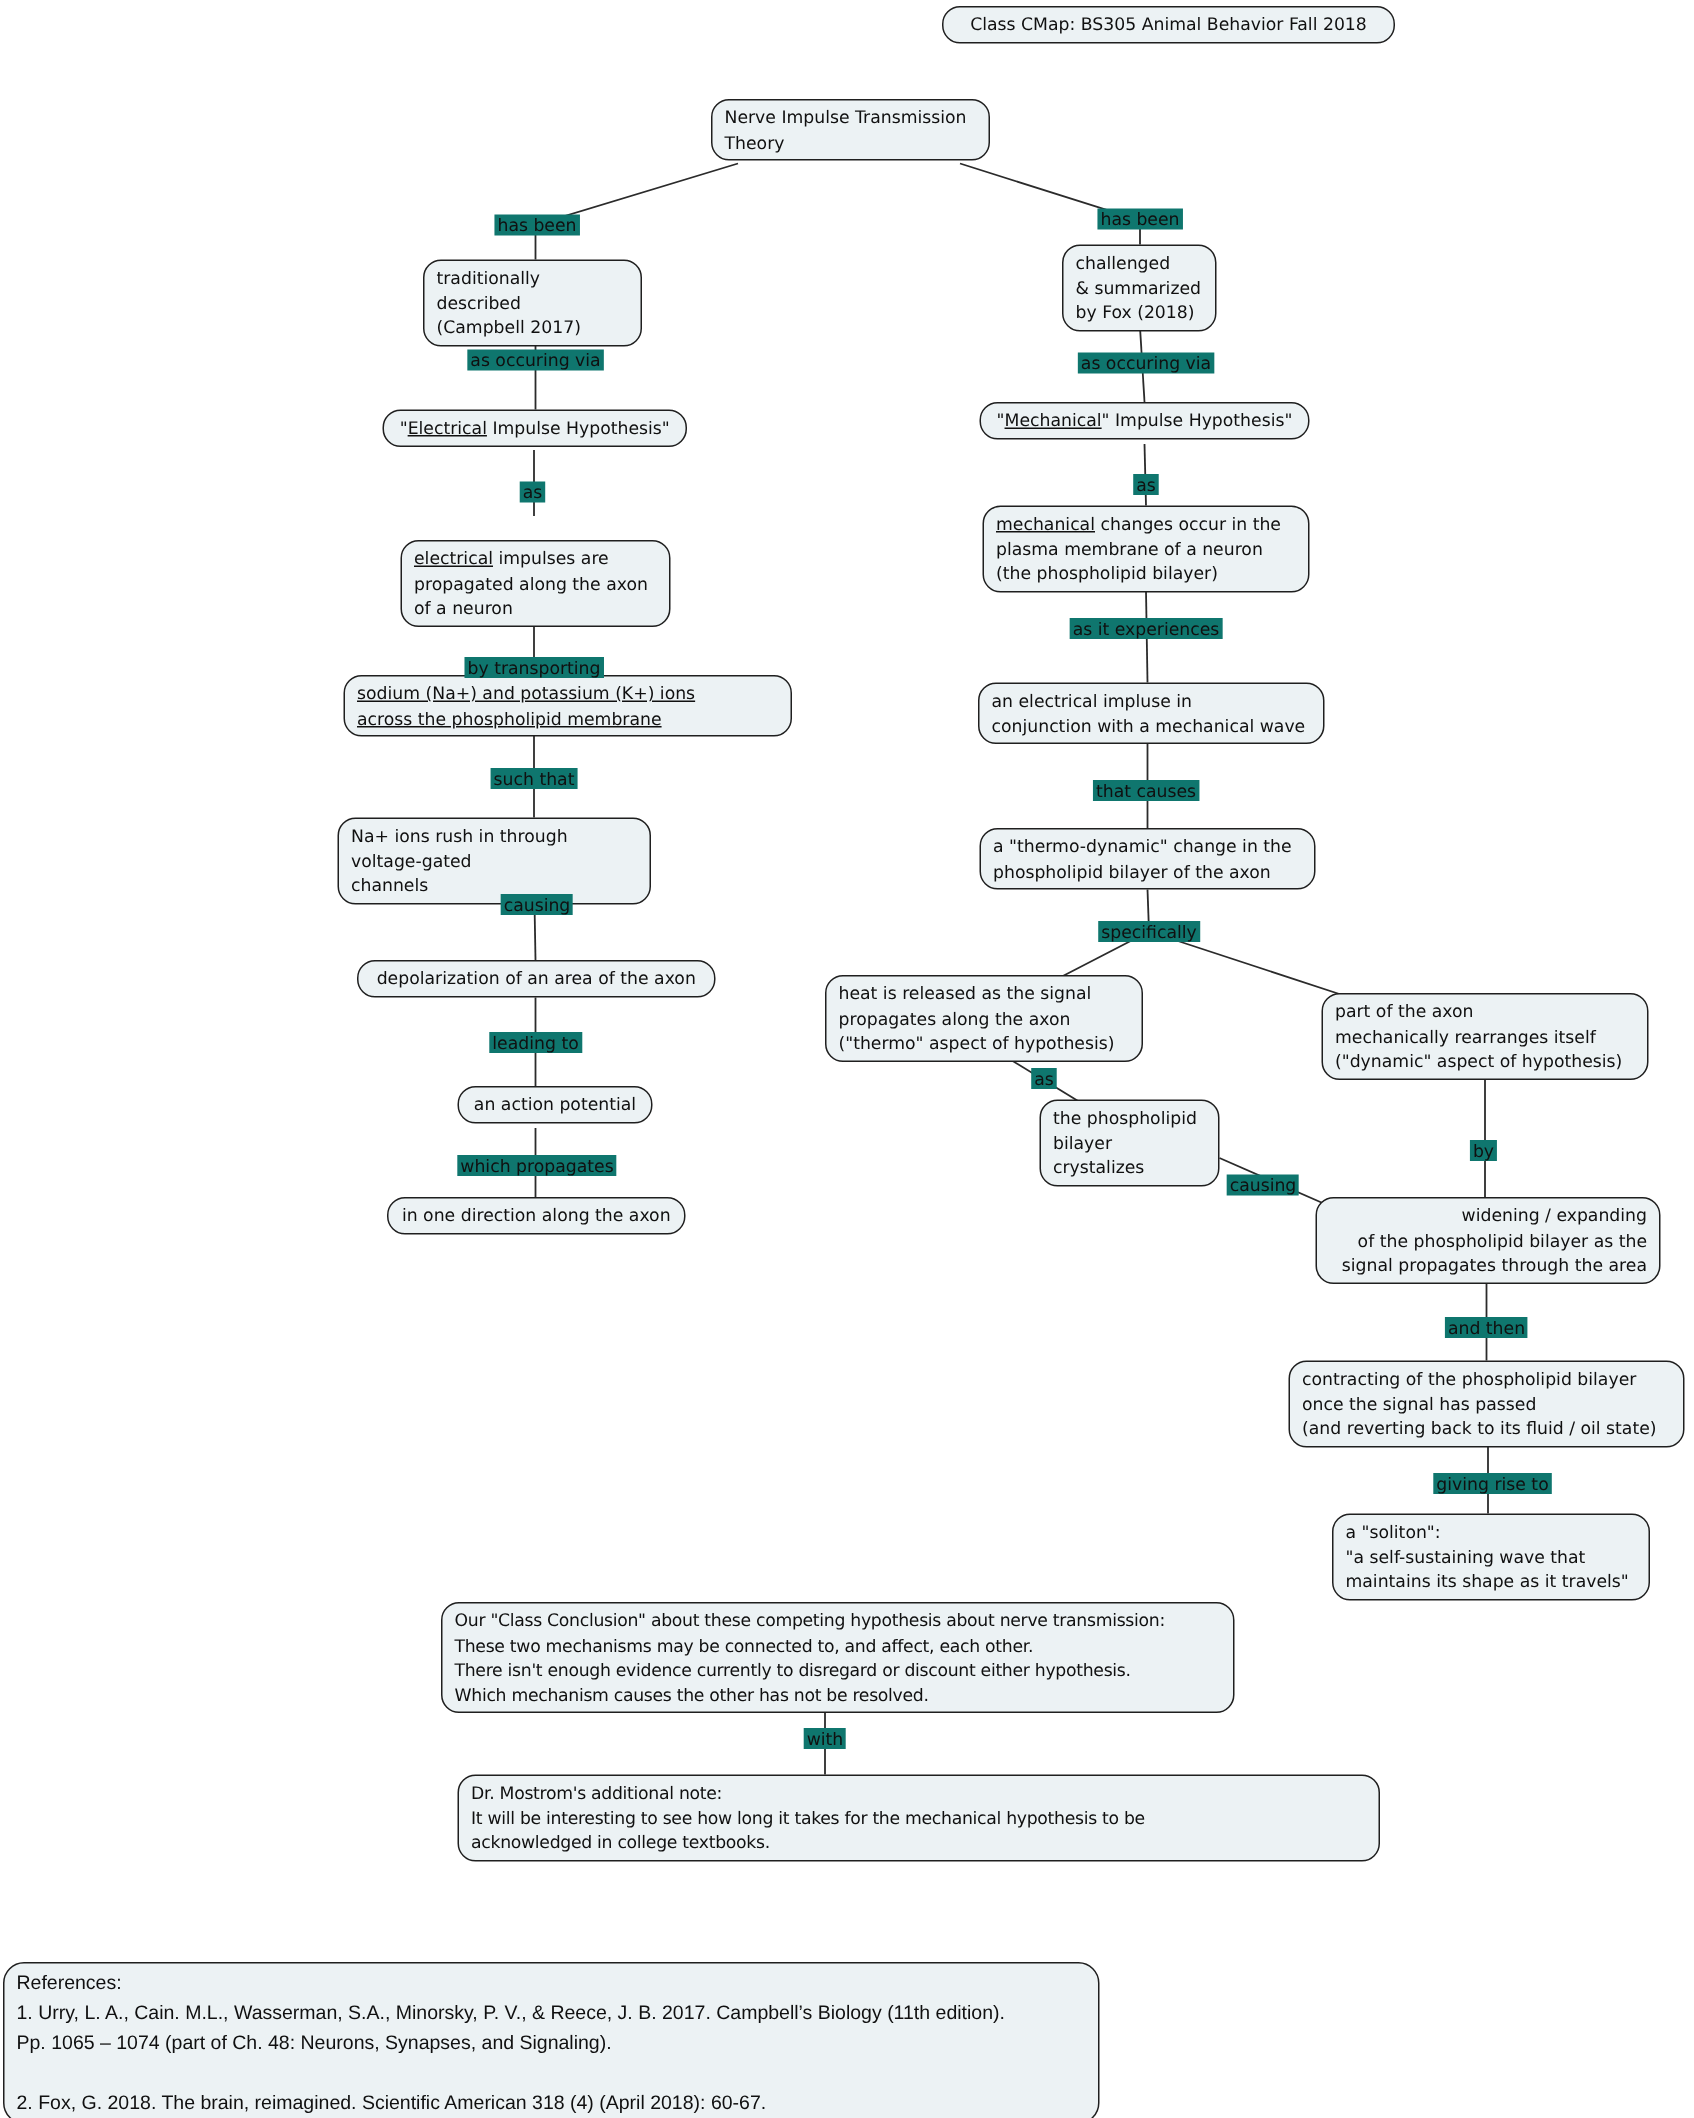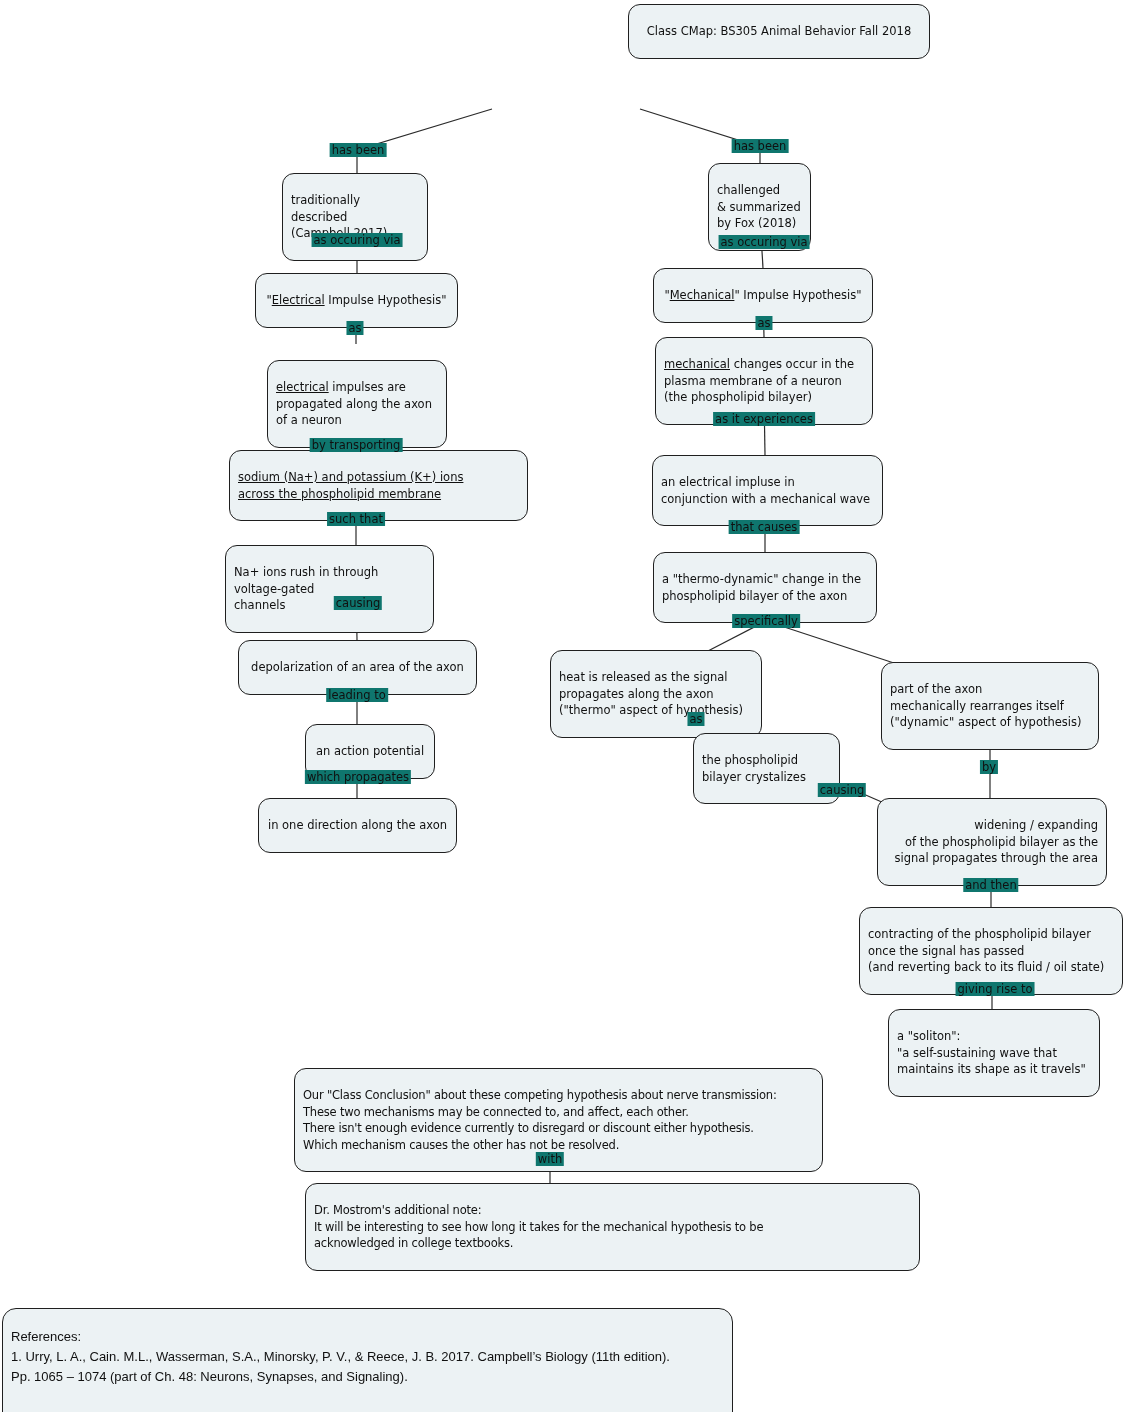--- a/index.html
+++ b/index.html
@@ -6,21 +6,21 @@
   html,body { background:#ffffff; }
   .canvas {
     position:relative; width:1129px; height:1412px;
     font-family:"DejaVu Sans", sans-serif;
     font-size:11.5px; color:#111; background:#fff; overflow:hidden;
   }
   svg.connectors { position:absolute; left:0; top:0; z-index:1; }
   .node {
     position:absolute; z-index:2;
     background:#ecf2f4; border:1px solid #1f1f1f; border-radius:12px;
-    padding:18px 8px; line-height:16.5px; white-space:pre-line; color:#101010;
+    padding:3px 8px; line-height:16.5px; white-space:pre-line; color:#101010;
   }
   .node.center { text-align:center; }
   .u { text-decoration:underline; }
   .seg { white-space:pre-wrap; }
   .link-label {
     position:absolute; z-index:3; transform:translate(-50%,-50%);
     background:#0f766e; padding:0 2px; line-height:14px; white-space:nowrap; color:#101010;
   }
   .refs {
     font-family:"Liberation Sans", sans-serif;
@@ -52,20 +52,22 @@
     <line x1="668" y1="703" x2="722" y2="736"></line>
     <line x1="813" y1="772" x2="884" y2="803"></line>
     <line x1="990" y1="717" x2="990" y2="798"></line>
     <line x1="991" y1="855" x2="991" y2="907"></line>
     <line x1="992" y1="964" x2="992" y2="1009"></line>
     <line x1="550" y1="1136" x2="550" y2="1183"></line>
   </svg>
 
   <div class="node center" style="left:628px;top:4px;width:302px;">Class CMap:  BS305 Animal Behavior Fall 2018</div>
 
+  <div class="node" style="left:474px;top:66px;width:186px;">Nerve Impulse Transmission
+Theory</div>
 
   <div class="node" style="left:282px;top:173px;width:146px;">traditionally described
 (Campbell 2017)</div>
 
   <div class="node center" style="left:255px;top:273px;width:203px;"><span class="seg">"</span><span class="seg u">Electrical</span><span class="seg"> Impulse Hypothesis"</span></div>
 
   <div class="node" style="left:267px;top:360px;width:180px;"><span class="seg u">electrical</span><span class="seg"> impulses are</span>
 <span class="seg">propagated along the axon</span>
 <span class="seg">of a neuron</span></div>
 
@@ -94,21 +96,21 @@
   <div class="node" style="left:652px;top:455px;width:231px;">an electrical impluse in
 conjunction with a mechanical wave</div>
 
   <div class="node" style="left:653px;top:552px;width:224px;">a "thermo-dynamic" change in the
 phospholipid bilayer of the axon</div>
 
   <div class="node" style="left:550px;top:650px;width:212px;">heat is released as the signal
 propagates along the axon
 ("thermo" aspect of hypothesis)</div>
 
-  <div class="node" style="left:693px;top:733px;width:147px;">the phospholipid
+  <div class="node" style="left:693px;top:733px;width:120px;">the phospholipid
 bilayer crystalizes</div>
 
   <div class="node" style="left:881px;top:662px;width:218px;">part of the axon
 mechanically rearranges itself
 ("dynamic" aspect of hypothesis)</div>
 
   <div class="node" style="left:877px;top:798px;width:230px;text-align:right;">widening / expanding
 of the phospholipid bilayer as the
 signal propagates through the area</div>
 

